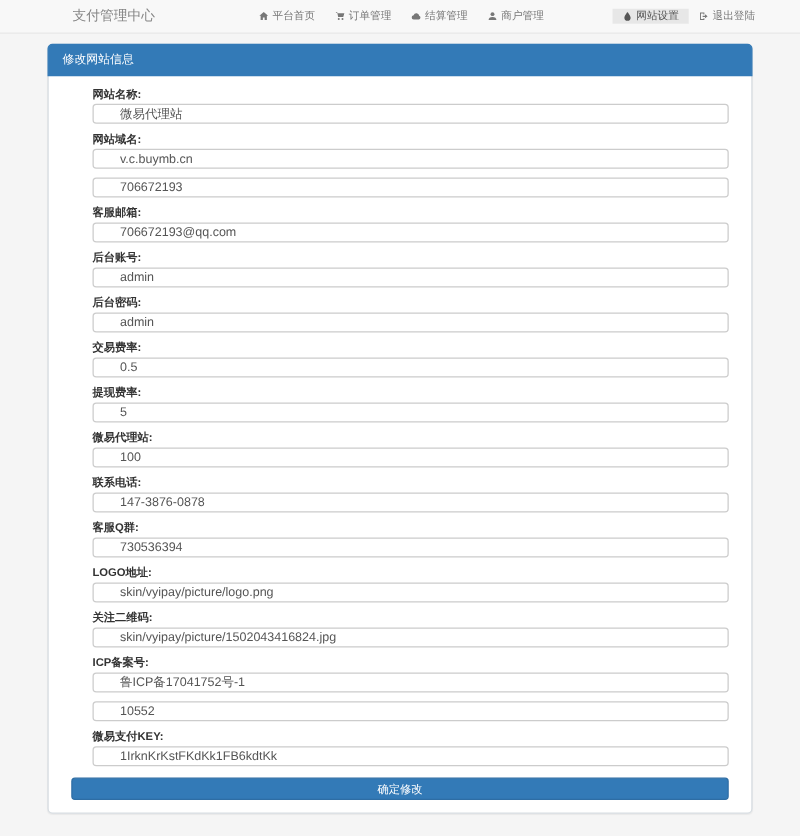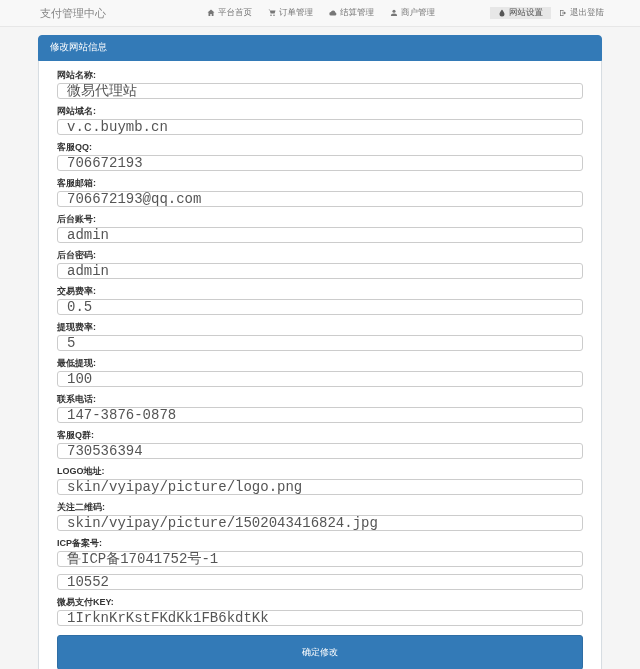--- a/index.html
+++ b/index.html
@@ -11,21 +11,21 @@
     overflow: hidden;
   }
   
   .navbar {
     height: 27px;
     background: #f8f8f8;
     border-bottom: 1px solid #e7e7e7;
     display: flex;
     align-items: stretch;
     justify-content: space-between;
-    padding-left: 40px;
+    padding-left: 58px;
     padding-right: 28px;
   }
   .brand {
     font-size: 11px;
     color: #858585;
     line-height: 26px;
     white-space: nowrap;
   }
   .nav { display: flex; align-items: center; }
   .nav-item {
@@ -50,46 +50,46 @@
   .panel-heading {
     background: #337ab7;
     border: 1px solid #337ab7;
     margin: -1px -1px 0 -1px;
     border-radius: 4px 4px 0 0;
     color: #fff;
     font-size: 9.5px;
     padding: 5px 11px 6px;
   }
   .panel-body { padding: 9px 18px 10px; }
-  .form-group { margin-bottom: 7px; }
+  .form-group { margin-bottom: 7px; margin-left: 17px; }
   .form-group label {
     display: block;
     font-size: 9px;
     font-weight: bold;
     color: #333;
     line-height: 11px;
     margin-bottom: 2px;
   }
   .form-group input {
     display: block;
     width: 100%;
     height: 16px;
-    padding: 0 9px;
-    font-size: 14px;
+    padding: 0 21px;
+    font-size: 10px;
     color: #555;
     background: #fff;
     border: 1px solid #ccc;
     border-radius: 3px;
     outline: none;
-    font-family: Liberation Mono, monospace;
+    font-family: Liberation Sans, sans-serif;
   }
   .submit-btn {
     display: block;
     width: 100%;
-    height: 35px;
+    height: 18px;
     margin-top: 9px;
     background: #337ab7;
     border: 1px solid #2e6da4;
     border-radius: 3px;
     color: #fff;
     font-size: 9px;
     line-height: 15px;
     text-align: center;
     cursor: pointer;
     font-family: "Liberation Sans", sans-serif;
@@ -170,21 +170,20 @@
     <label>网站名称:</label>
     <input type="text" value="微易代理站" style="">
   </div>
 
   <div class="form-group">
     <label>网站域名:</label>
     <input type="text" value="v.c.buymb.cn" style="">
   </div>
 
   <div class="form-group">
-    <label>客服QQ:</label>
     <input type="text" value="706672193" style="">
   </div>
 
   <div class="form-group">
     <label>客服邮箱:</label>
     <input type="text" value="706672193@qq.com" style="">
   </div>
 
   <div class="form-group">
     <label>后台账号:</label>
@@ -200,21 +199,21 @@
     <label>交易费率:</label>
     <input type="text" value="0.5" style="">
   </div>
 
   <div class="form-group">
     <label>提现费率:</label>
     <input type="text" value="5" style="">
   </div>
 
   <div class="form-group">
-    <label>最低提现:</label>
+    <label>微易代理站:</label>
     <input type="text" value="100" style="">
   </div>
 
   <div class="form-group">
     <label>联系电话:</label>
     <input type="text" value="147-3876-0878" style="">
   </div>
 
   <div class="form-group">
     <label>客服Q群:</label>

